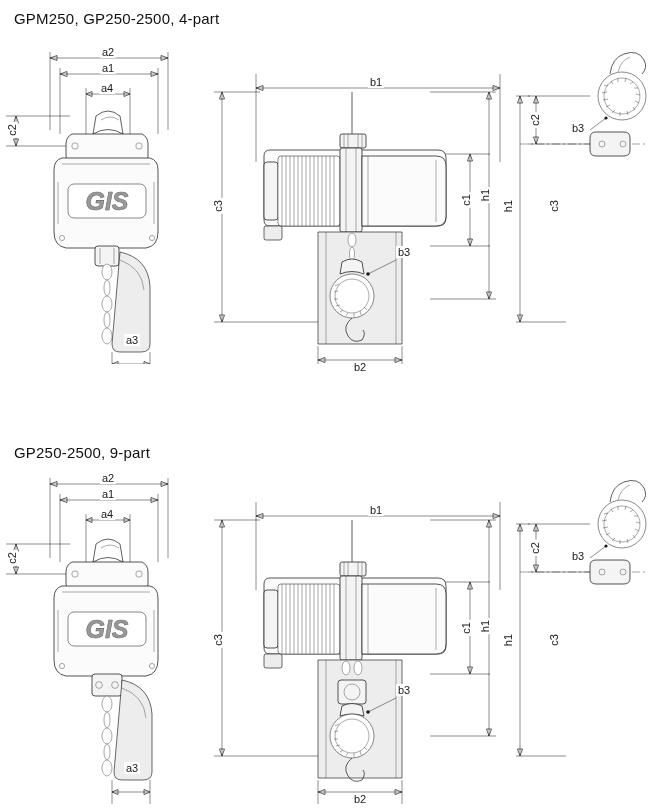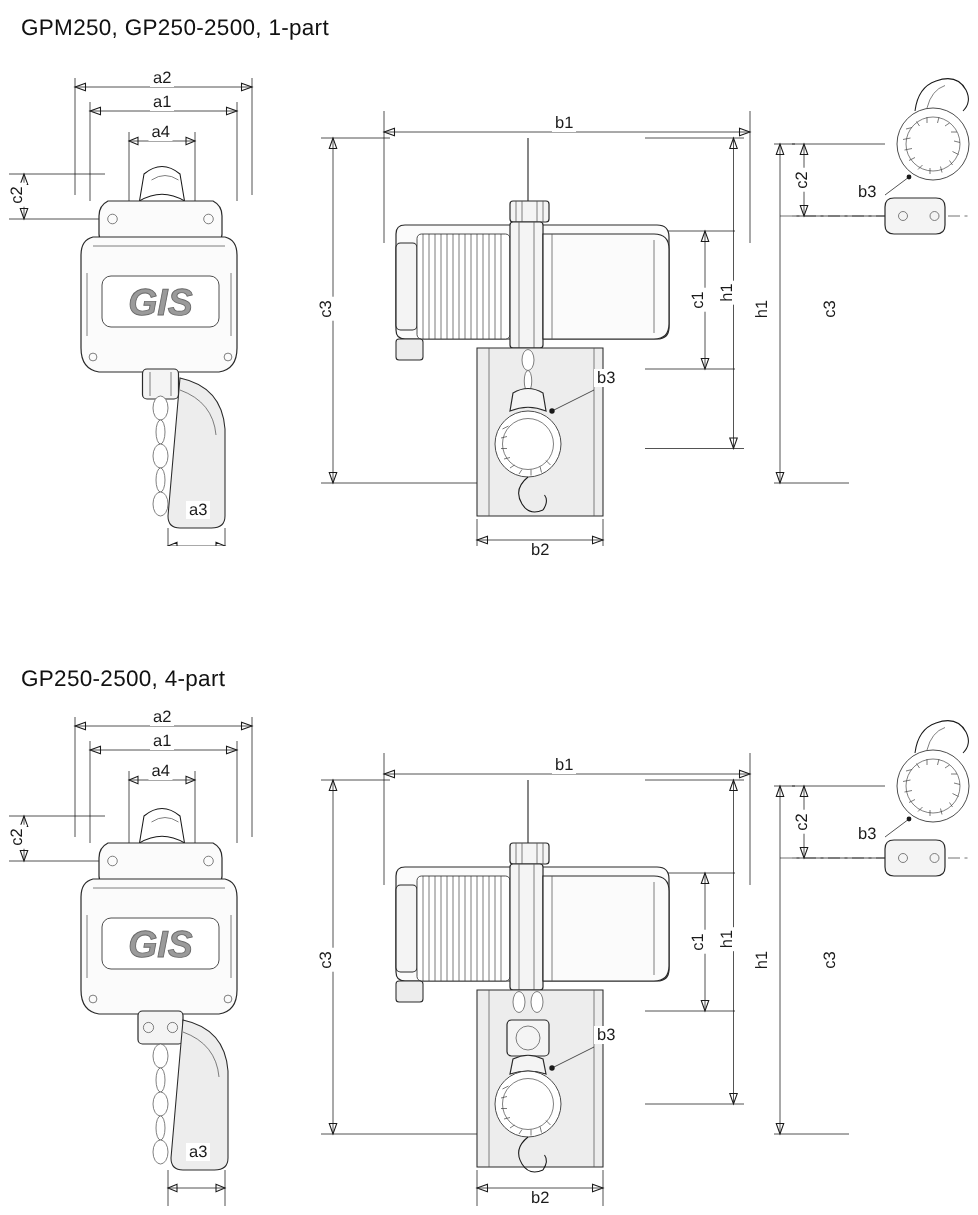--- a/index.html
+++ b/index.html
@@ -68,21 +68,21 @@
     font-weight: bold;
     font-style: italic;
     fill: #9a9a9a;
     stroke: #6a6a6a;
     stroke-width: 0.6;
   }
 </style>
 </head>
 <body>
 
-<div class="section-title" id="title-1">GPM250, GP250-2500, 1-part</div>
+<div class="section-title" id="title-1">GPM250, GP250-2500, 4-part</div>
 
 <div class="panel" id="panel-1">
 
   <div class="view" style="left:0px; top:0px; width:210px; height:330px;">
     <svg width="210" height="330" viewBox="0 0 210 330">
 
       <line class="ext" x1="50" y1="18" x2="50" y2="96"></line>
       <line class="ext" x1="168" y1="18" x2="168" y2="96"></line>
       <line class="ext" x1="50" y1="24" x2="168" y2="24"></line>
       <path class="ln" d="M50 24 l7 -2.5 v5 z" fill="#1a1a1a"></path>
@@ -309,21 +309,21 @@
       <circle cx="96" cy="84" r="1.6" fill="#1a1a1a"></circle>
     </svg>
     <div class="dim vert" style="left:17px; top:80px;">c2</div>
     <div class="dim vert" style="left:36px; top:166px;">c3</div>
     <div class="dim" style="left:60px; top:88px;">b3</div>
   </div>
 
   <div class="dim vert" style="position:absolute; left:500px; top:166px;">h1</div>
 </div>
 
-<div class="section-title" id="title-2">GP250-2500, 4-part</div>
+<div class="section-title" id="title-2">GP250-2500, 9-part</div>
 
 <div class="panel" id="panel-2">
 
   <div class="view" style="left:0px; top:0px; width:210px; height:336px;">
     <svg width="210" height="336" viewBox="0 0 210 336">
       <line class="ext" x1="50" y1="10" x2="50" y2="90"></line>
       <line class="ext" x1="168" y1="10" x2="168" y2="90"></line>
       <line class="ext" x1="50" y1="16" x2="168" y2="16"></line>
       <path class="ln" d="M50 16 l7 -2.5 v5 z" fill="#1a1a1a"></path>
       <path class="ln" d="M168 16 l-7 -2.5 v5 z" fill="#1a1a1a"></path>

